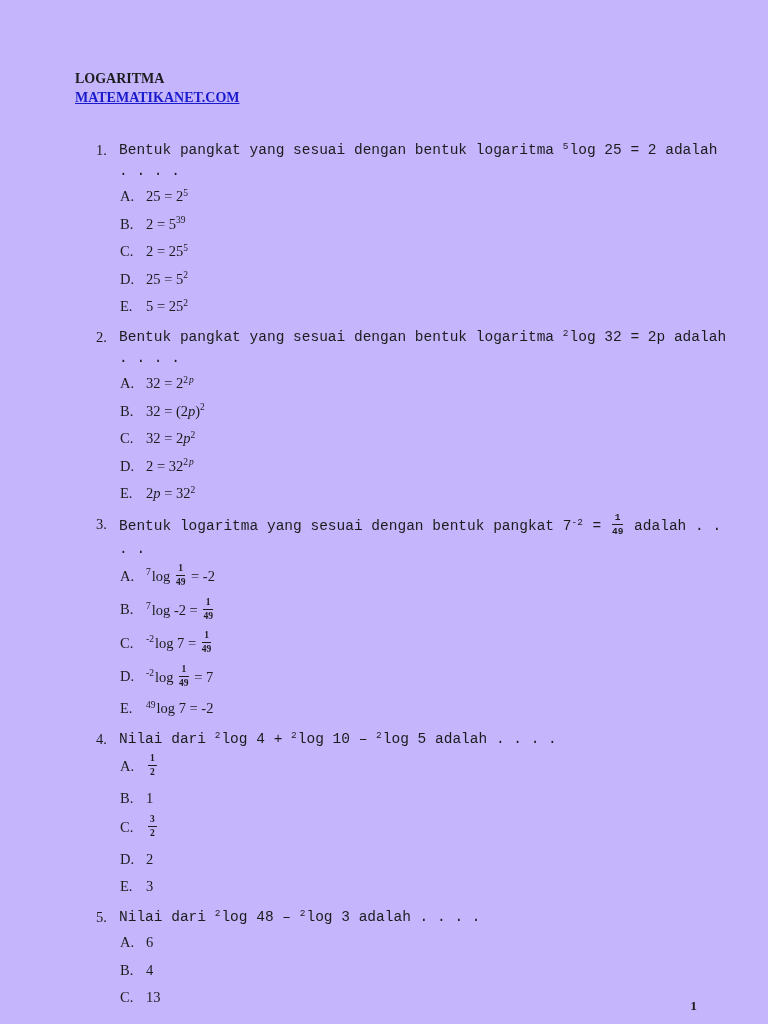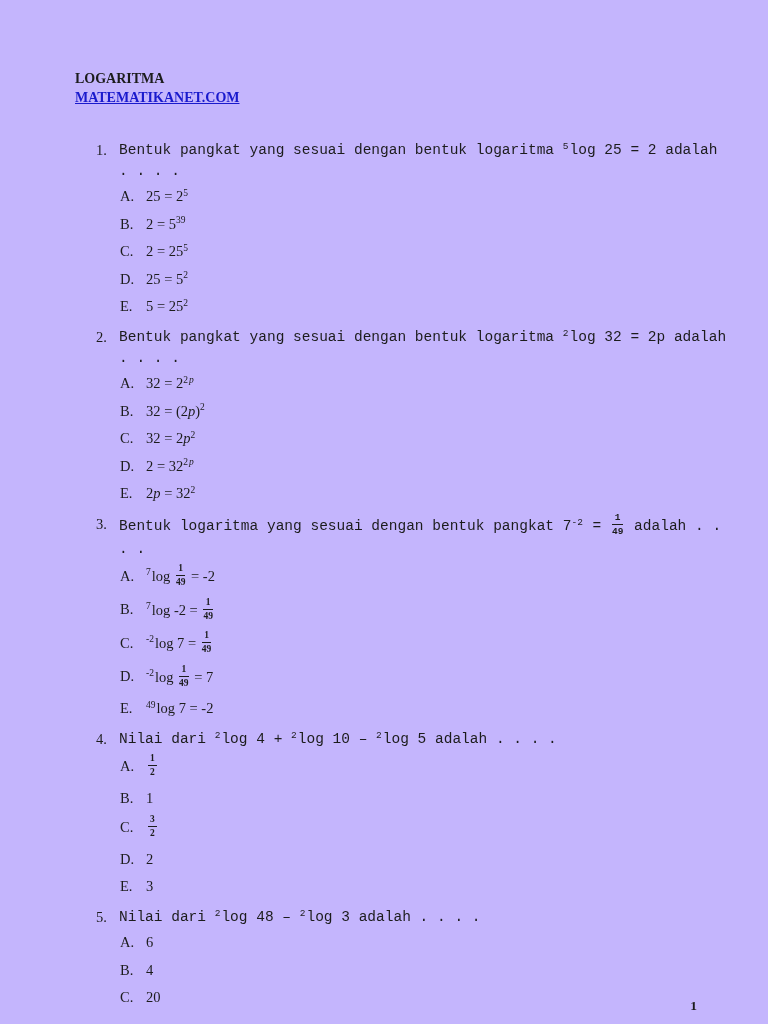--- a/index.html
+++ b/index.html
@@ -228,20 +228,20 @@
           <div class="opt">
             <div class="opt-letter">A.</div>
             <div class="opt-value">6</div>
           </div>
           <div class="opt">
             <div class="opt-letter">B.</div>
             <div class="opt-value">4</div>
           </div>
           <div class="opt">
             <div class="opt-letter">C.</div>
-            <div class="opt-value">20</div>
+            <div class="opt-value">13</div>
           </div>
         </div>
       </div>
     </div>
 
   <div class="page-number">1</div>
 </div>
 
 </body></html>

